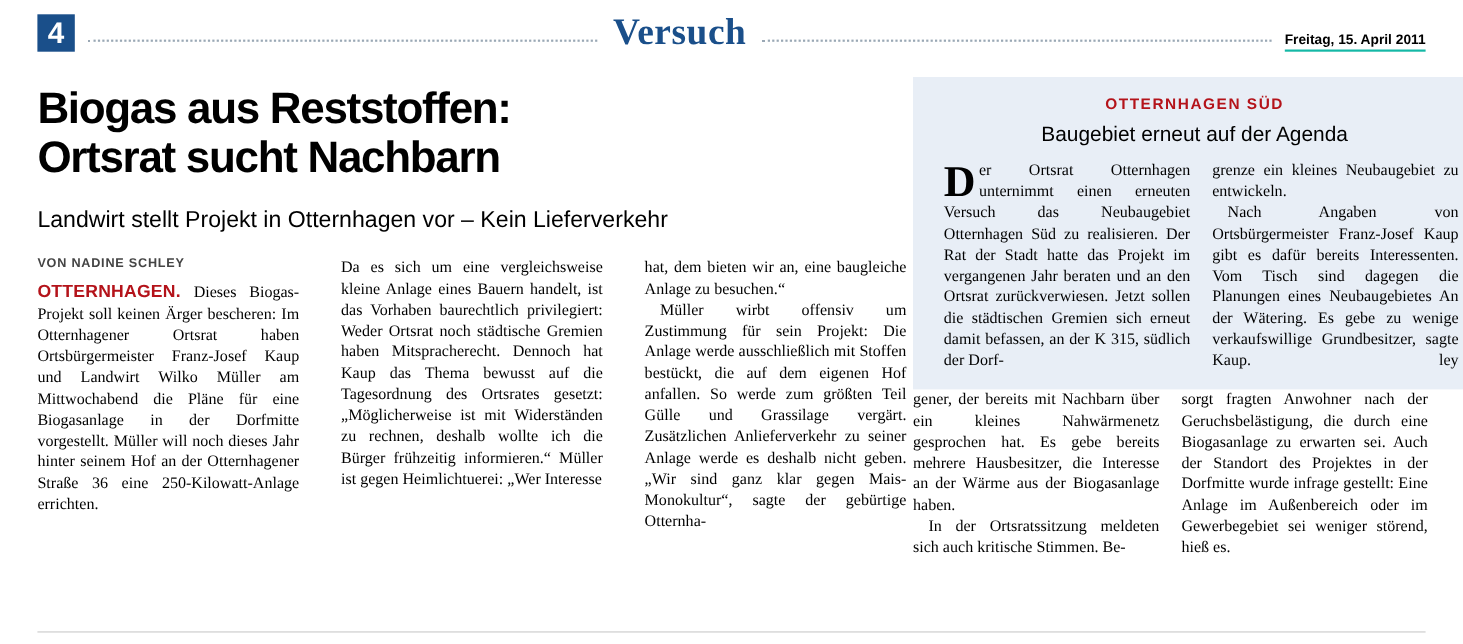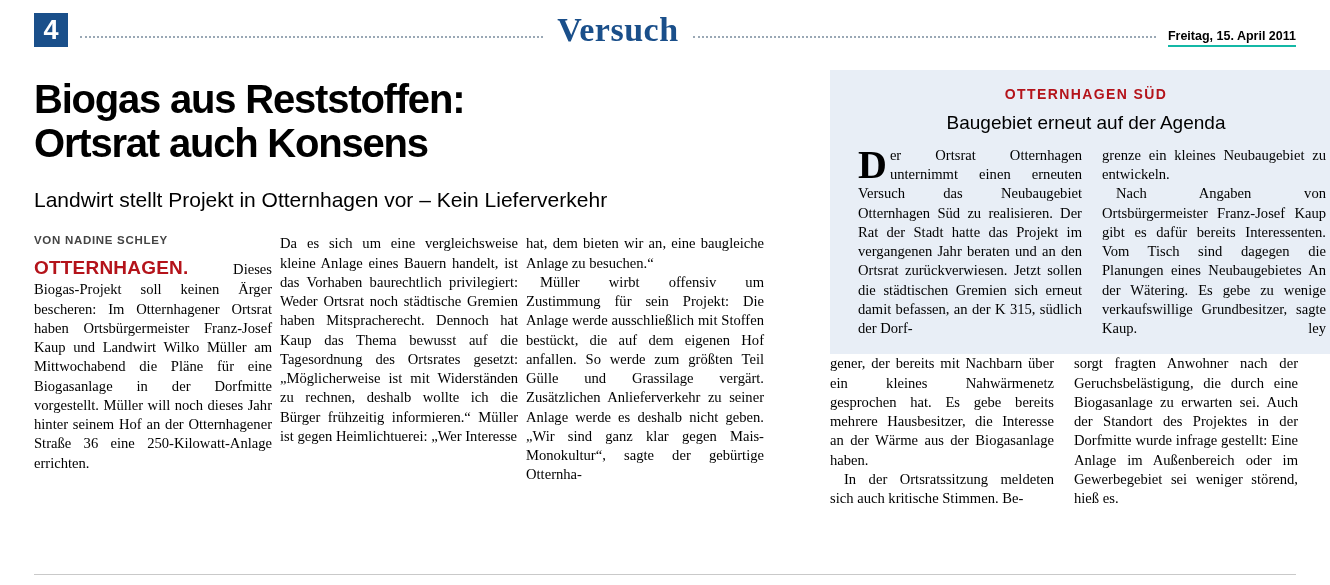--- a/index.html
+++ b/index.html
@@ -113,21 +113,21 @@
     font-size: 21px;
     line-height: 1.2;
     margin: 22px 0 0 0;
     color: #000000;
   }
 
   
   .cols-3 {
     display: flex;
     margin-top: 22px;
-    gap: 8px;
+    gap: 38px;
   }
   .col {
     width: 238px;
     flex: none;
   }
   .byline {
     font-family: "Liberation Sans", sans-serif;
     font-weight: bold;
     font-size: 11.5px;
     letter-spacing: 0.7px;
@@ -141,21 +141,21 @@
     text-align: justify;
     margin: 0;
     hyphens: auto;
   }
   p.body-text + p.body-text {
     text-indent: 14px;
   }
   .lead-place {
     font-family: "Liberation Sans", sans-serif;
     font-weight: bold;
-    font-size: 19px;
+    font-size: 16px;
     color: #b4131a;
     letter-spacing: 0.2px;
   }
 
   
   .box-story {
     background: #e8eef6;
     padding: 14px 16px 16px 28px;
     box-sizing: border-box;
   }
@@ -225,21 +225,21 @@
     <div class="section-title">Versuch</div>
     <div class="dots-right"></div>
     <div class="issue-date">Freitag, 15. April 2011</div>
   </div>
 
   <div class="body-wrap">
 
     <div class="left-block">
       <h1 class="headline">
         <span>Biogas aus Reststoffen:</span><br>
-        <span>Ortsrat auch Konsens</span>
+        <span>Ortsrat sucht Nachbarn</span>
       </h1>
       <div class="subhead">Landwirt stellt Projekt in Otternhagen vor – Kein Lieferverkehr</div>
 
       <div class="cols-3">
 
         <div class="col">
           <div class="byline">VON NADINE SCHLEY</div>
           <p class="body-text"><span class="lead-place">OTTERNHAGEN.</span><span> Dieses Biogas-Projekt soll keinen Ärger bescheren: Im Otternhagener Ortsrat haben Ortsbürgermeister Franz-Josef Kaup und Landwirt Wilko Müller am Mittwochabend die Pläne für eine Biogasanlage in der Dorfmitte vorgestellt. Müller will noch dieses Jahr hinter seinem Hof an der Otternhagener Straße 36 eine 250-Kilowatt-Anlage errichten.</span></p>
         </div>
 

